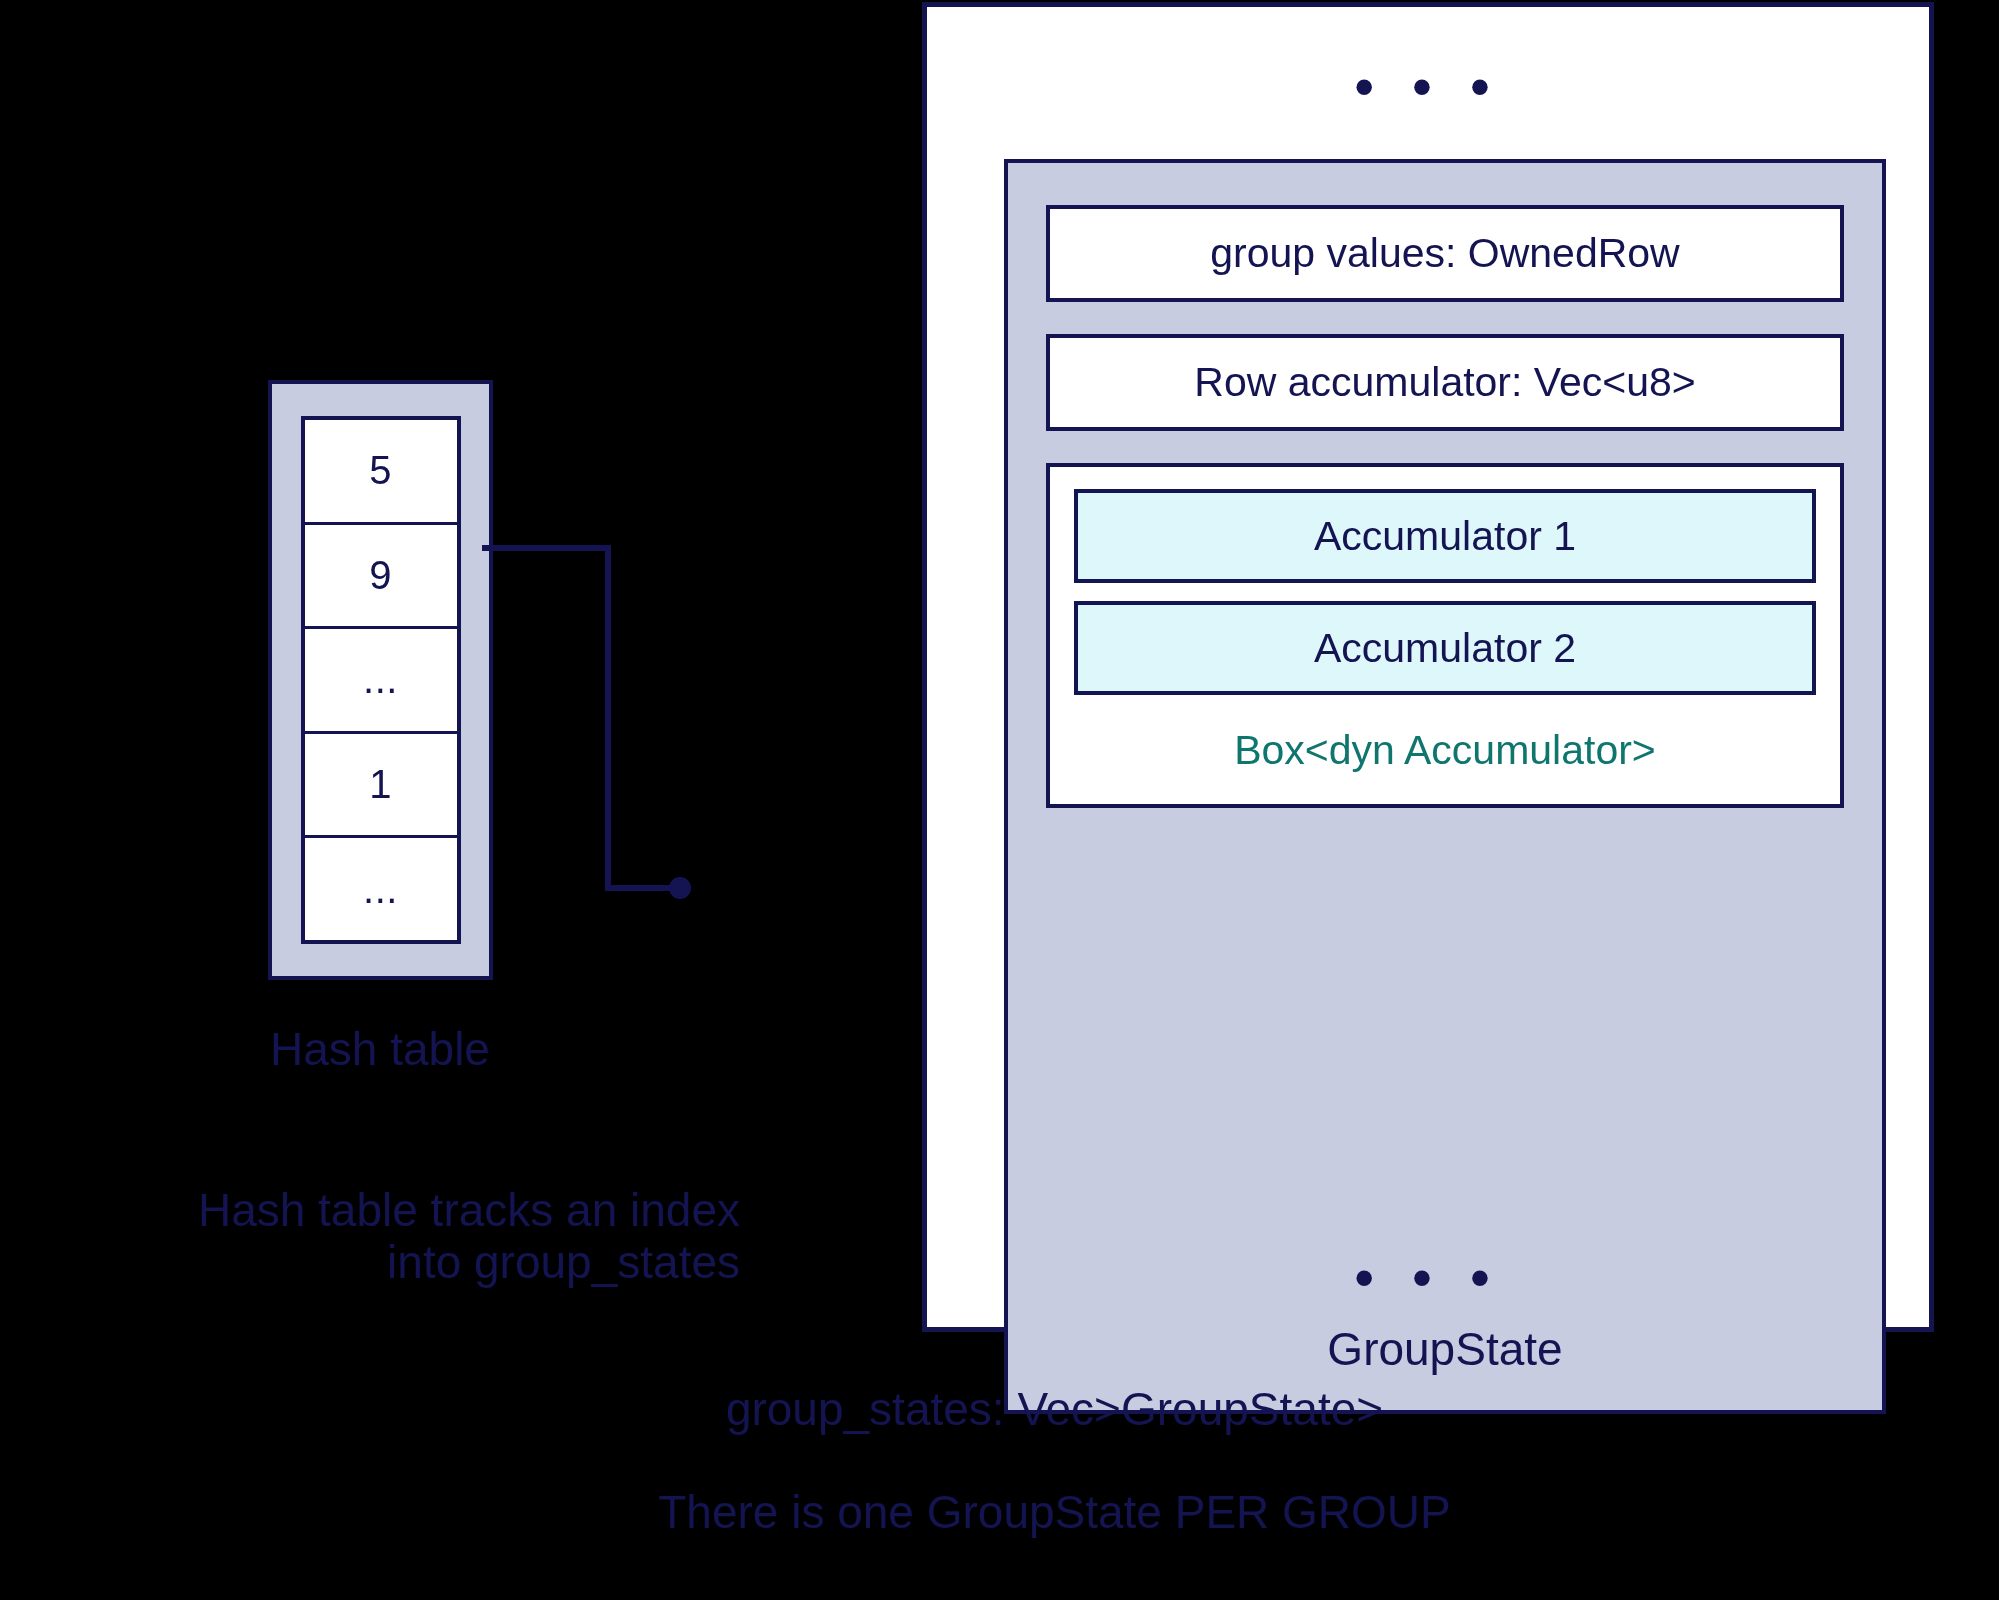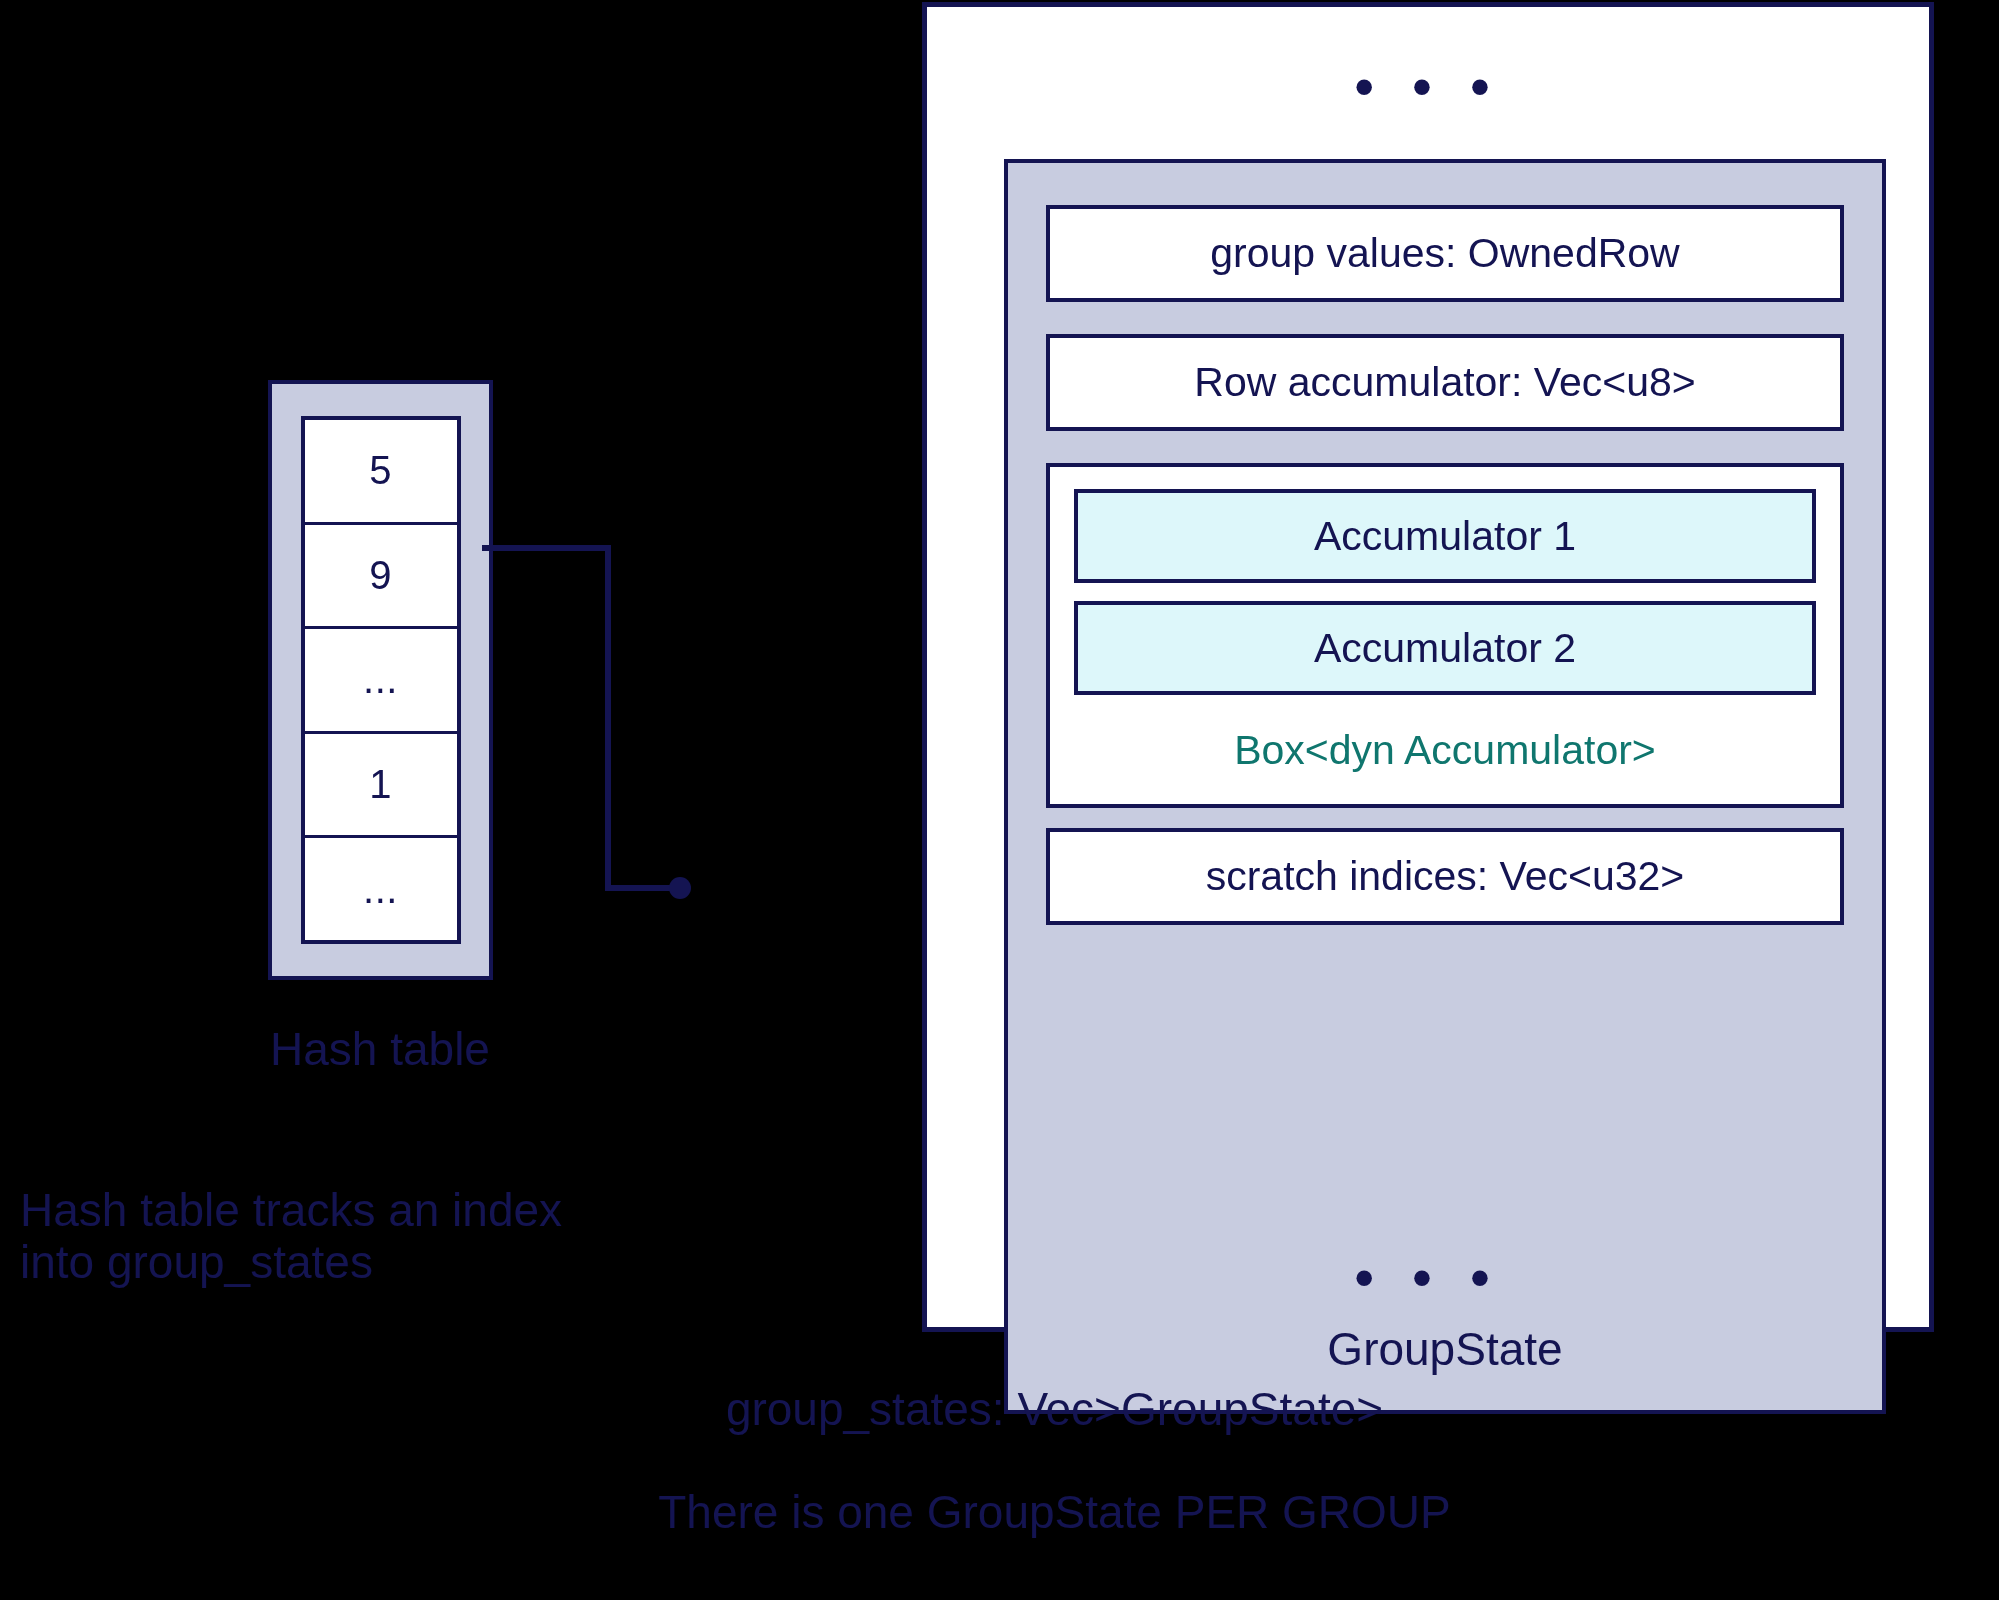--- a/index.html
+++ b/index.html
@@ -61,21 +61,21 @@
     text-align: center;
     font-size: 46px;
     color: #141452;
     white-space: nowrap;
   }
   #hash-note {
     position: absolute;
     left: 20px;
     top: 1185px;
     width: 720px;
-    text-align: left;
+    text-align: right;
     font-size: 46px;
     line-height: 1.12;
     color: #141452;
   }
 
   
   #connector {
     position: absolute;
     left: 480px;
     top: 540px;
@@ -216,21 +216,20 @@
     <div class="field-box">group values: OwnedRow</div>
 
     <div class="field-box">Row accumulator: Vec&lt;u8&gt;</div>
 
     <div id="accumulator-group">
       <div class="accumulator-box">Accumulator 1</div>
       <div class="accumulator-box">Accumulator 2</div>
       <div id="accumulator-group-label">Box&lt;dyn Accumulator&gt;</div>
     </div>
 
-    <div class="field-box">scratch indices: Vec&lt;u32&gt;</div>
 
     <div id="group-state-label">GroupState</div>
   </div>
 
   <div class="panel-ellipsis" id="ellipsis-bottom">• • •</div>
 </div>
 
 <div class="bottom-caption" id="caption-vec">group_states: Vec&gt;GroupState&gt;</div>
 <div class="bottom-caption" id="caption-per">There is one GroupState PER GROUP</div>
 

